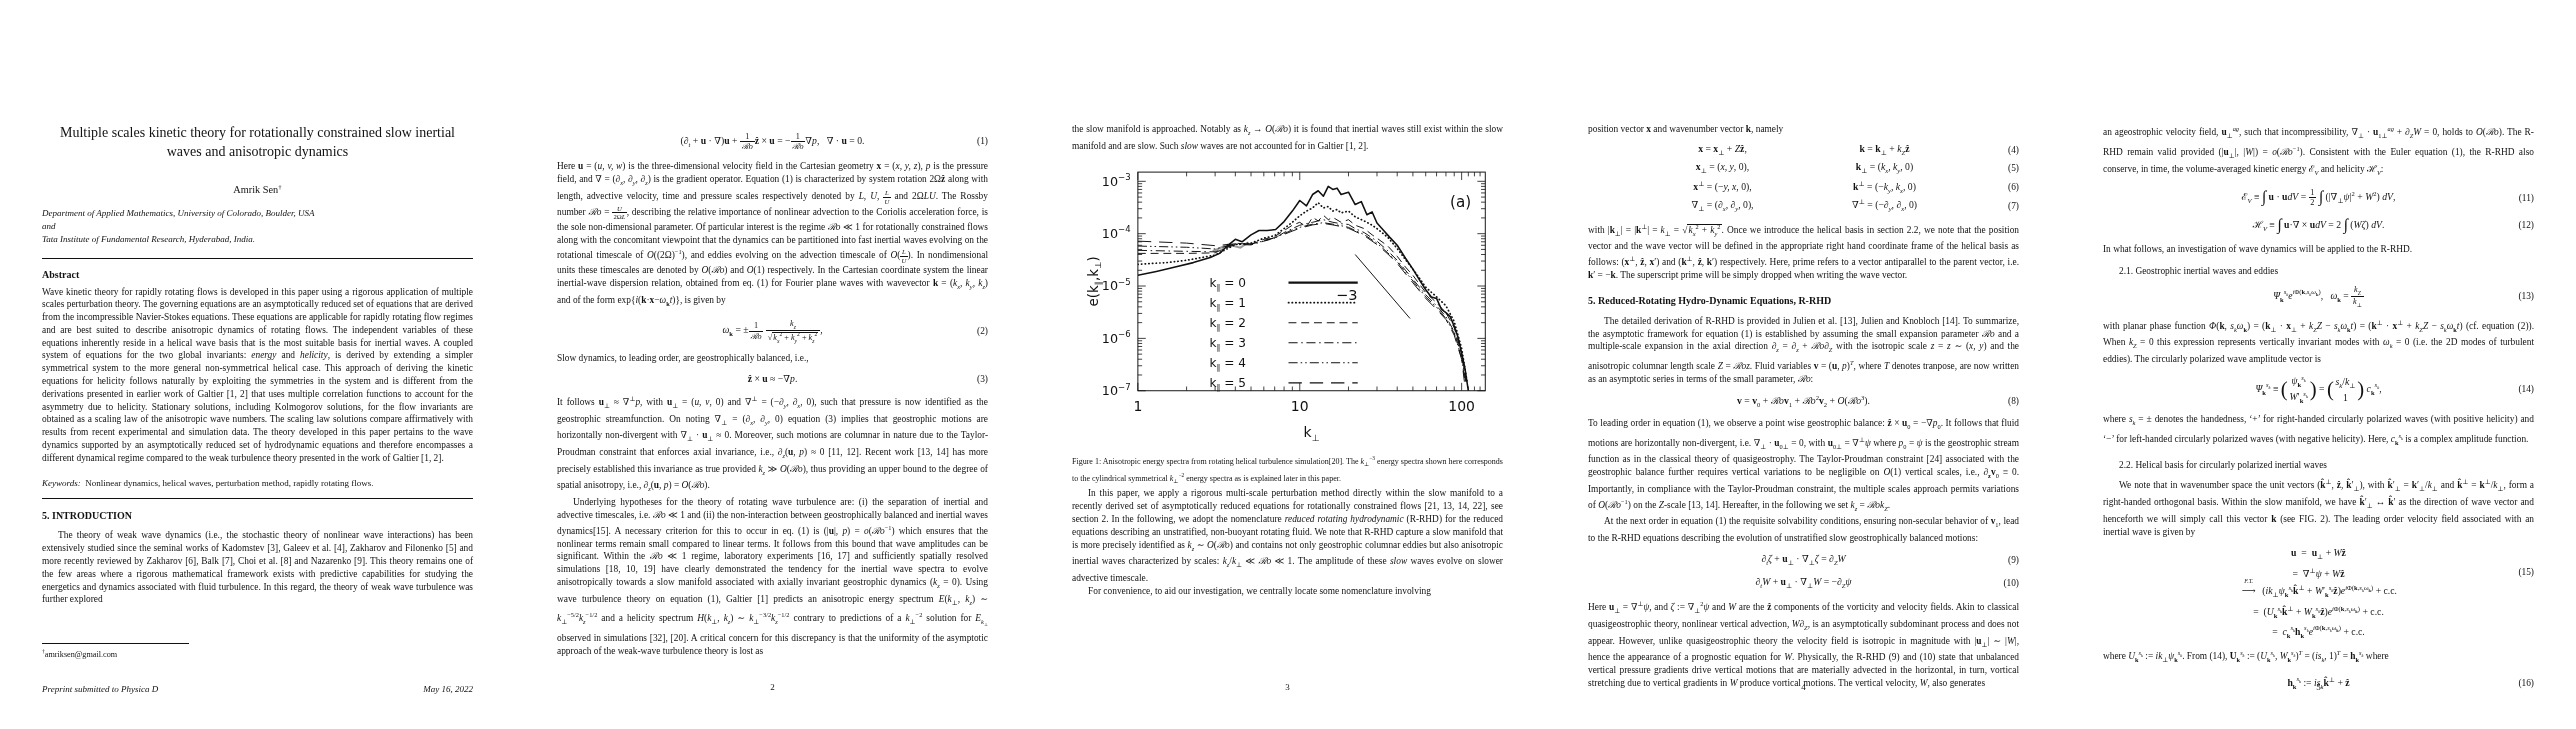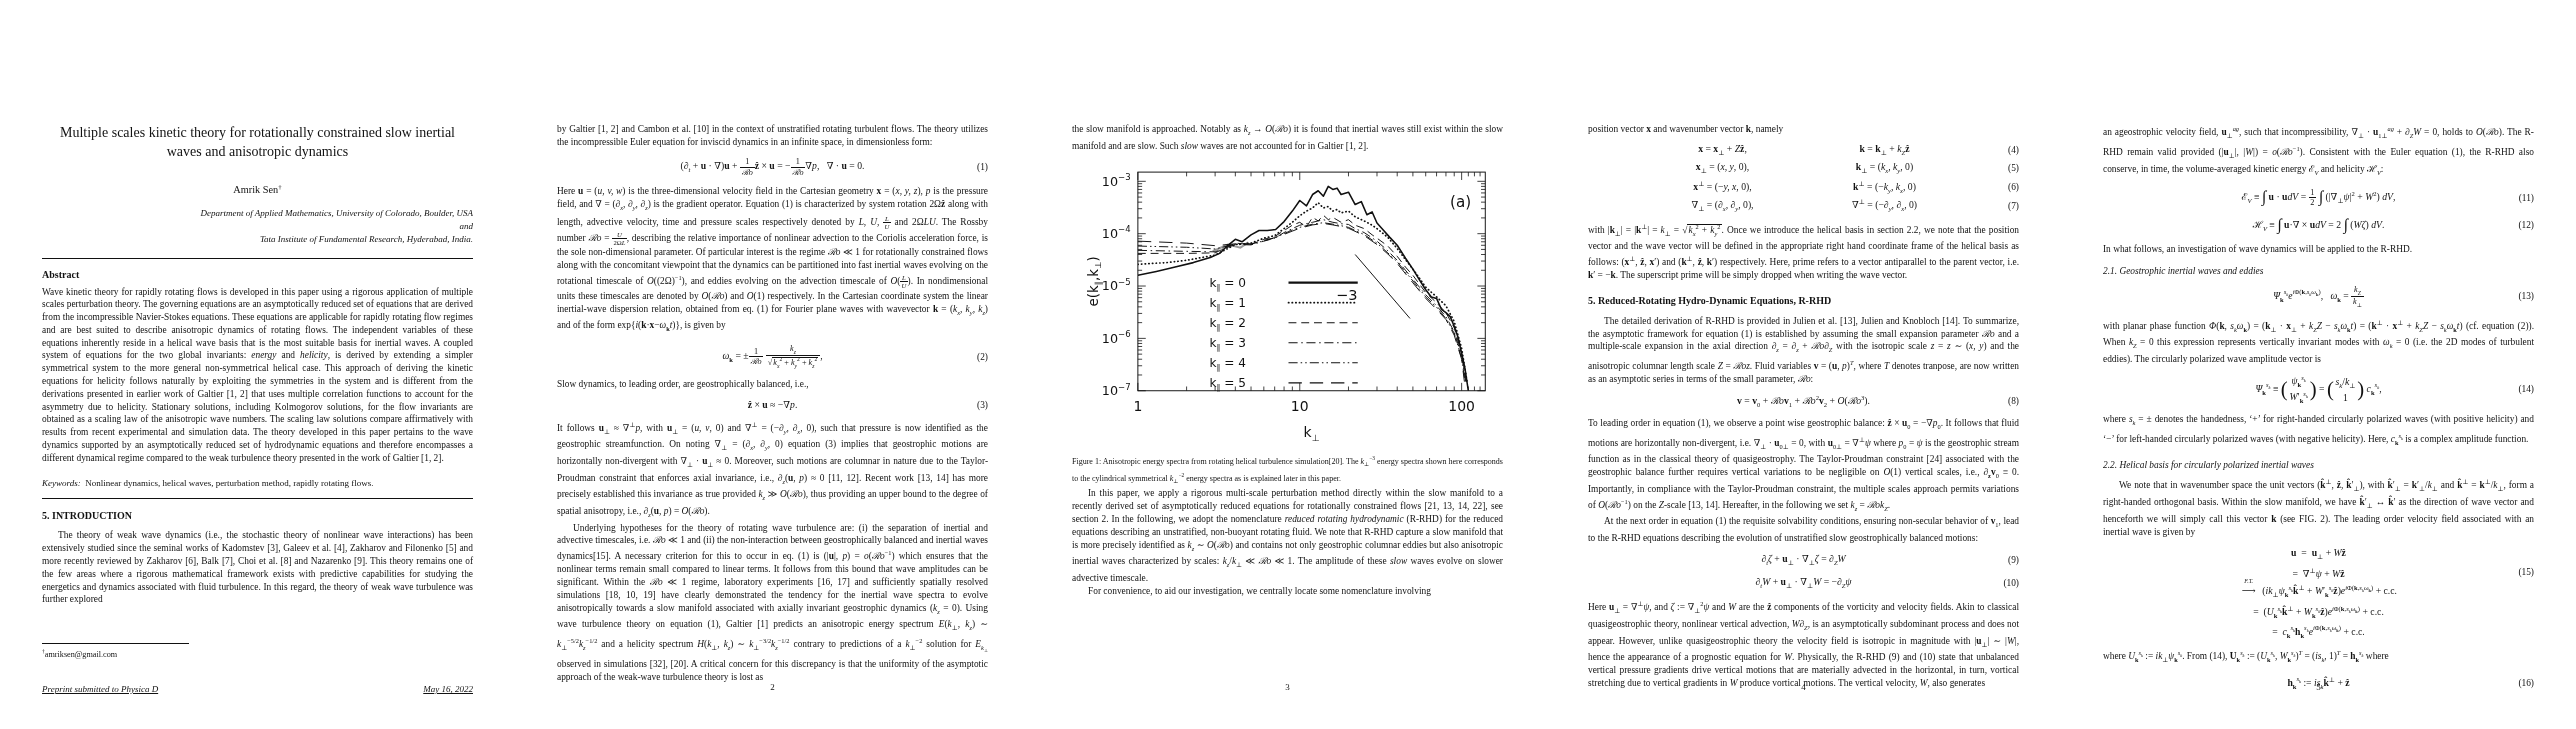--- a/index.html
+++ b/index.html
@@ -4,27 +4,27 @@
 <style>
   html,body{margin:0;padding:0;background:#ffffff;width:2576px;height:729px;}
   #canvas{position:relative;width:2576px;height:729px;background:#fff;overflow:hidden;
           font-family:"Liberation Serif","DejaVu Serif",serif;color:#121212;}
   .page{position:absolute;top:0;width:515px;height:729px;background:#fff;}
   .content{position:absolute;left:42px;top:123px;width:431px;}
   .stamp{position:absolute;left:4.9px;top:626px;width:316px;transform-origin:0 0;
          transform:rotate(-90deg);font-size:16.4px;color:#6e6e6e;letter-spacing:0.3px;white-space:nowrap;}
   .title{font-size:14px;line-height:19px;text-align:center;font-weight:normal;margin:0;}
   .author{margin-top:22px;text-align:center;font-size:10.3px;}
-  .affil{margin-top:12px;text-align:right;font-style:italic;font-size:9px;line-height:12.8px;}
+  .affil{margin-top:12px;text-align:left;font-style:italic;font-size:9px;line-height:12.8px;}
   .rule{border-top:0.9px solid #111;margin-top:12px;}
   .rule2{border-top:0.9px solid #111;margin-top:8.5px;}
   .habs{margin:9.7px 0 6px 0;font-size:10px;font-weight:bold;}
   .h1{margin:11px 0 8.5px 0;font-size:10px;font-weight:bold;}
   .h2{margin:13.4px 0 8.5px 0;font-size:10px;font-weight:bold;}
-  .h2i{margin:11px 0 6px 0;font-size:9.4px;font-style:italic;}
+  .h2i{margin:11px 0 6px 16px;font-size:9.4px;}
   p.para{font-size:9.4px;line-height:12.8px;text-align:justify;text-indent:16px;margin:0;}
   p.noind{text-indent:0;}
   p.keywords{font-size:9px;line-height:12.8px;margin:12px 0 0 0;text-align:justify;}
   .eq{position:relative;text-align:center;margin:8.5px 0;font-size:9.7px;}
   .eqnum{position:absolute;right:0;top:50%;transform:translateY(-50%);font-size:9.4px;}
   .eq2col{margin:7.3px 0;}
   .eqrow{position:relative;text-align:center;margin:4.3px 0;font-size:9.7px;}
   .eqrow .cl{display:inline-block;min-width:128px;text-align:center;margin-right:34px;}
   .eqrow .cr{display:inline-block;min-width:128px;text-align:center;}
   .eqlines{margin:8.5px 0;}
@@ -41,21 +41,21 @@
   .pvec .par{font-size:20.7px;font-weight:normal;line-height:.9;}
   .pvec .col{display:inline-flex;flex-direction:column;align-items:center;row-gap:1.8px;padding:0 1.8px;}
   .fta{display:inline-block;position:relative;padding:0 1.8px;}
   .fta .lbl{position:absolute;top:-7.3px;left:50%;transform:translateX(-50%);font-size:6px;font-style:italic;}
   sup,sub{font-size:.68em;}
   .caption{font-size:8px;line-height:11.2px;text-align:justify;margin-top:8.5px;}
   .figwrap{margin:14.6px 0 0 9.7px;}
   .footnote{position:absolute;left:42px;top:643px;width:431px;font-size:8.2px;}
   .fnrule{width:147px;border-top:0.7px solid #111;margin-bottom:3.6px;}
   .pfooter{position:absolute;left:42px;top:684px;width:431px;display:flex;justify-content:space-between;
-           font-style:italic;font-size:9px;text-decoration:underline;}
+           font-style:italic;font-size:9px;}
   .pagenum{position:absolute;left:0;top:682px;width:100%;text-align:center;font-size:9px;}
 </style>
 </head>
 <body>
 
 <div id="canvas">
   <div class="stamp">arXiv:1312.7497v4  [nlin.AO]  20 Feb 2017</div>
   <div class="page" style="left:0px">
       <div class="content">
         <div class="title">Multiple scales kinetic theory for rotationally constrained slow inertial waves and anisotropic dynamics</div>
@@ -73,21 +73,20 @@
         <div class="fnrule"></div>
         <div><sup>†</sup>amriksen@gmail.com</div>
       </div>
       <div class="pfooter">
         <span>Preprint submitted to Physica D</span>
         <span>May 16, 2022</span>
       </div>
     </div>
   <div class="page" style="left:515px">
       <div class="content">
-        <p class="para noind">by Galtier [1, 2] and Cambon et al. [10] in the context of unstratified rotating turbulent flows. The theory utilizes the incompressible Euler equation for inviscid dynamics in an infinite space, in dimensionless form:</p>
         <div class="eq"><span class="eqbody">(∂<sub><i>t</i></sub> + <b>u</b> · ∇)<b>u</b> + <span class="frac"><span class="top">1</span><span class="bot"><i>ℛo</i></span></span><b>ẑ</b> × <b>u</b> = −<span class="frac"><span class="top">1</span><span class="bot"><i>ℛo</i></span></span>∇<i>p</i>,&nbsp;&nbsp;&nbsp;∇ · <b>u</b> = 0.</span><span class="eqnum">(1)</span></div>
         <p class="para noind">Here <b>u</b> = (<i>u, v, w</i>) is the three-dimensional velocity field in the Cartesian geometry <b>x</b> = (<i>x, y, z</i>), <i>p</i> is the pressure field, and ∇ = (∂<sub><i>x</i></sub>, ∂<sub><i>y</i></sub>, ∂<sub><i>z</i></sub>) is the gradient operator.  Equation (1) is characterized by system rotation 2Ω<b>ẑ</b> along with length, advective velocity, time and pressure scales respectively denoted by <i>L, U</i>, <span class="ifrac"><span class="top"><i>L</i></span><span class="bot"><i>U</i></span></span> and 2Ω<i>LU</i>.  The Rossby number <i>ℛo</i> = <span class="ifrac"><span class="top"><i>U</i></span><span class="bot">2Ω<i>L</i></span></span>, describing the relative importance of nonlinear advection to the Coriolis acceleration force, is the sole non-dimensional parameter.  Of particular interest is the regime <i>ℛo</i> ≪ 1 for rotationally constrained flows along with the concomitant viewpoint that the dynamics can be partitioned into fast inertial waves evolving on the rotational timescale of <i>O</i>((2Ω)<sup>−1</sup>), and eddies evolving on the advection timescale of <i>O</i>(<span class="ifrac"><span class="top"><i>L</i></span><span class="bot"><i>U</i></span></span>).  In nondimensional units these timescales are denoted by <i>O</i>(<i>ℛo</i>) and <i>O</i>(1) respectively. In the Cartesian coordinate system the linear inertial-wave dispersion relation, obtained from eq. (1) for Fourier plane waves with wavevector <b>k</b> = (<i>k<sub>x</sub>, k<sub>y</sub>, k<sub>z</sub></i>) and of the form exp{<i>i</i>(<b>k</b>·<b>x</b>−<i>ω</i><sub><b>k</b></sub><i>t</i>)}, is given by</p>
         <div class="eq"><span class="eqbody"><i>ω</i><sub><b>k</b></sub> = ±<span class="frac"><span class="top">1</span><span class="bot"><i>ℛo</i></span></span> <span class="frac"><span class="top"><i>k<sub>z</sub></i></span><span class="bot">√<span class="rad"><i>k<sub>x</sub></i><sup>2</sup> + <i>k<sub>y</sub></i><sup>2</sup> + <i>k<sub>z</sub></i><sup>2</sup></span></span></span>,</span><span class="eqnum">(2)</span></div>
         <p class="para noind">Slow dynamics, to leading order, are geostrophically balanced, i.e.,</p>
         <div class="eq"><span class="eqbody"><b>ẑ</b> × <b>u</b> ≈ −∇<i>p</i>.</span><span class="eqnum">(3)</span></div>
         <p class="para noind">It follows <b>u</b><sub>⊥</sub> ≈ ∇<sup>⊥</sup><i>p</i>, with <b>u</b><sub>⊥</sub> = (<i>u, v</i>, 0) and ∇<sup>⊥</sup> = (−∂<sub><i>y</i></sub>, ∂<sub><i>x</i></sub>, 0), such that pressure is now identified as the geostrophic streamfunction.  On noting ∇<sub>⊥</sub> = (∂<sub><i>x</i></sub>, ∂<sub><i>y</i></sub>, 0) equation (3) implies that geostrophic motions are horizontally non-divergent with ∇<sub>⊥</sub> · <b>u</b><sub>⊥</sub> ≈ 0.  Moreover, such motions are columnar in nature due to the Taylor-Proudman constraint that enforces axial invariance, i.e., ∂<sub><i>z</i></sub>(<b>u</b>, <i>p</i>) ≈ 0 [11, 12].  Recent work [13, 14] has more precisely established this invariance as true provided <i>k<sub>z</sub></i> ≫ <i>O</i>(<i>ℛo</i>), thus providing an upper bound to the degree of spatial anisotropy, i.e., ∂<sub><i>z</i></sub>(<b>u</b>, <i>p</i>) = <i>O</i>(<i>ℛo</i>).</p>
         <p class="para">Underlying hypotheses for the theory of rotating wave turbulence are:  (i) the separation of inertial and advective timescales, i.e. <i>ℛo</i> ≪ 1 and (ii) the non-interaction between geostrophically balanced and inertial waves dynamics[15].  A necessary criterion for this to occur in eq. (1) is (|<b>u</b>|, <i>p</i>) = <i>o</i>(<i>ℛo</i><sup>−1</sup>) which ensures that the nonlinear terms remain small compared to linear terms.  It follows from this bound that wave amplitudes can be significant.  Within the <i>ℛo</i> ≪ 1 regime, laboratory experiments [16, 17] and sufficiently spatially resolved simulations [18, 10, 19] have clearly demonstrated the tendency for the inertial wave spectra to evolve anisotropically towards a slow manifold associated with axially invariant geostrophic dynamics (<i>k<sub>z</sub></i> = 0).  Using wave turbulence theory on equation (1), Galtier [1] predicts an anisotropic energy spectrum <i>E</i>(<i>k</i><sub>⊥</sub>, <i>k<sub>z</sub></i>) ∼ <i>k</i><sub>⊥</sub><sup>−5/2</sup><i>k<sub>z</sub></i><sup>−1/2</sup> and a helicity spectrum <i>H</i>(<i>k</i><sub>⊥</sub>, <i>k<sub>z</sub></i>) ∼ <i>k</i><sub>⊥</sub><sup>−3/2</sup><i>k<sub>z</sub></i><sup>−1/2</sup> contrary to predictions of a <i>k</i><sub>⊥</sub><sup>−2</sup> solution for <i>E<sub>k<sub>⊥</sub></sub></i> observed in simulations [32], [20].  A critical concern for this discrepancy is that the uniformity of the asymptotic approach of the weak-wave turbulence theory is lost as</p>
       </div>
       <div class="pagenum">2</div>
     </div>

